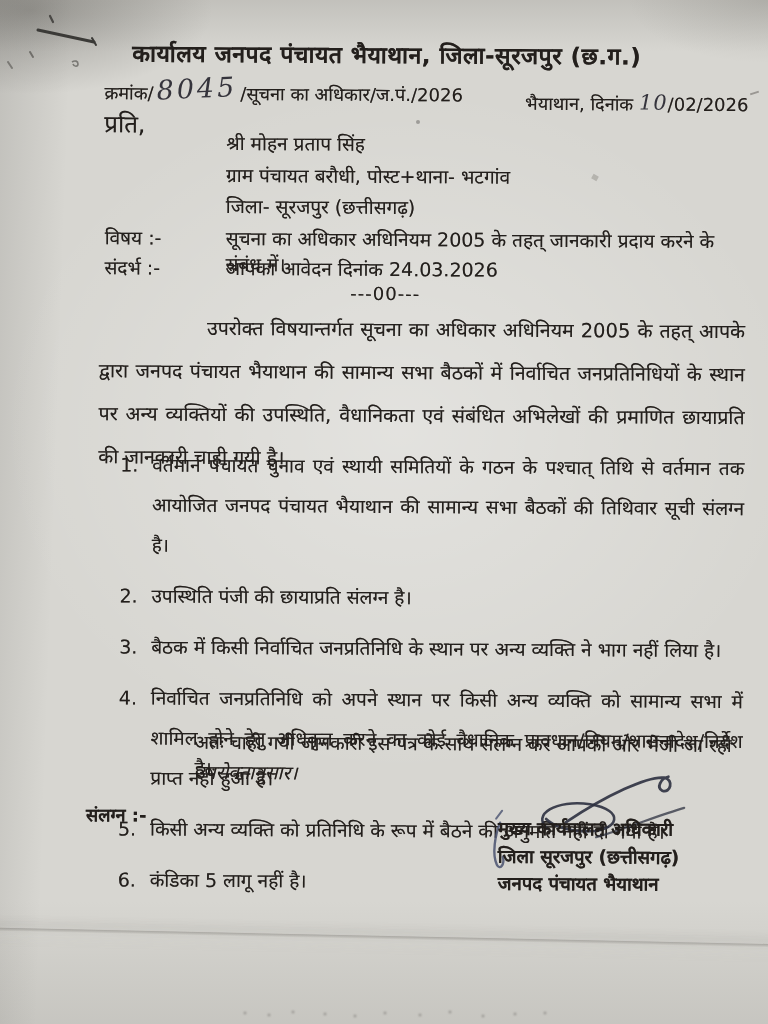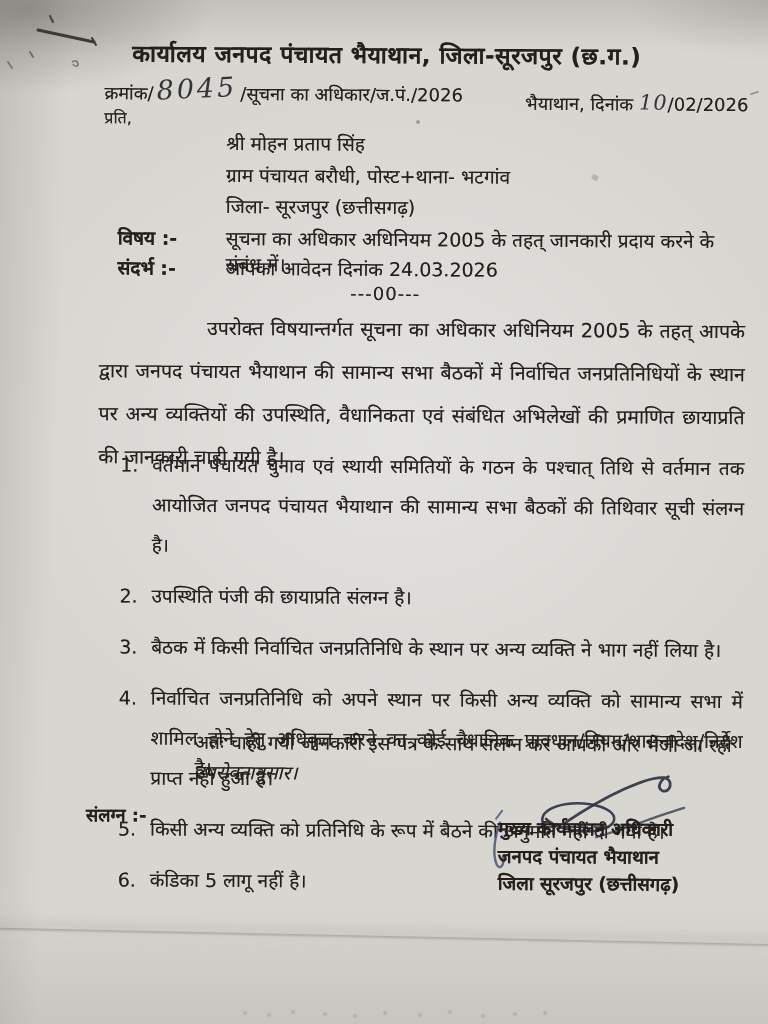--- a/index.html
+++ b/index.html
@@ -25,23 +25,23 @@
     text-shadow:0 0 0.5px rgba(35,31,28,0.55);
   }
   .abs{position:absolute;}
   .title{top:38px;left:0;width:100%;text-align:center;font-size:23px;font-weight:bold;letter-spacing:0.5px;}
   .refrow{top:82px;left:102px;right:22px;display:flex;justify-content:space-between;font-size:18px;}
   .refleft{display:flex;align-items:flex-start;}
   .hw{font-family:"DejaVu Serif","Liberation Serif",serif;font-style:italic;color:#35343c;text-shadow:none;}
   .refnum{font-size:27px;line-height:20px;letter-spacing:3px;transform:rotate(-3deg);margin:0 3px;position:relative;top:-2px;}
   .daterow{white-space:nowrap;padding-top:8px;}
   .datehw{font-size:21px;letter-spacing:1px;position:relative;top:-1px;text-align:center;}
-  .prati{top:108px;left:102px;font-size:16px;}
+  .prati{top:108px;left:102px;font-size:24px;}
   .address{top:129px;left:224px;font-size:19px;line-height:31.5px;}
-  .fieldrow .label{position:absolute;left:116px;font-size:19px;font-weight:bold;}
+  .fieldrow .label{position:absolute;left:103px;font-size:19px;}
   .fieldrow .value{position:absolute;left:224px;right:26px;font-size:19px;}
   .subj{top:226px;}
   .refline{top:256px;}
   .separator{top:283px;left:0;width:100%;text-align:center;font-size:18px;letter-spacing:1px;}
   .bodypara{top:308px;left:98px;width:646px;font-size:19.5px;line-height:43px;text-align:justify;text-indent:108px;}
   .points{top:446px;left:120px;width:624px;font-size:19px;}
   .point{display:flex;margin-bottom:11px;line-height:40px;}
   .pnum{width:32px;flex:0 0 32px;}
   .ptext{flex:1;text-align:justify;}
   .closing{top:730px;left:196px;width:552px;font-size:19px;}
@@ -152,22 +152,22 @@
     <svg class="abs sig-svg" viewBox="0 0 250 120">
       <path d="M70,62 c -18,-14 8,-30 42,-25 c 36,6 28,26 0,27 c -22,1 -38,-6 -44,-12" fill="none" stroke="#2e3140" stroke-width="2.6" stroke-linecap="round" opacity="0.9"></path>
       <path d="M88,55 C 128,28 170,8 186,10 c 10,2 6,16 -2,13 c -6,-3 -2,-12 6,-14" fill="none" stroke="#2e3140" stroke-width="2.8" stroke-linecap="round" opacity="0.9"></path>
       <path d="M118,70 C 150,60 180,48 206,40" fill="none" stroke="#2e3140" stroke-width="2.2" stroke-linecap="round" opacity="0.75"></path>
       <path d="M22,56 c -5,12 -8,32 -3,42 c 3,6 8,0 6,-8" fill="none" stroke="#4a5270" stroke-width="2.4" stroke-linecap="round" opacity="0.85"></path>
       <path d="M18,52 l 6,-8" fill="none" stroke="#4a5270" stroke-width="2" stroke-linecap="round" opacity="0.8"></path>
     </svg>
 
     <div class="abs signature">
       <div>मुख्य कार्यपालन अधिकारी</div>
+      <div>जिला सूरजपुर (छत्तीसगढ़)</div>
       <div>जनपद पंचायत भैयाथान</div>
-      <div>जिला सूरजपुर (छत्तीसगढ़)</div>
     </div>
 
   </div>
 
   <svg class="abs staple-svg" viewBox="0 0 160 70">
     <path d="M38,26 L 94,38" stroke="#3b3a37" stroke-width="3" stroke-linecap="round"></path>
     <path d="M92,34 L 96,41" stroke="#3b3a37" stroke-width="2" stroke-linecap="round"></path>
     <path d="M50,12 l 3,6" stroke="#4a4845" stroke-width="2.2" stroke-linecap="round"></path>
     <path d="M30,48 l 3,5" stroke="#55534f" stroke-width="2" stroke-linecap="round" opacity="0.7"></path>
     <path d="M8,58 l 4,6" stroke="#55534f" stroke-width="2" stroke-linecap="round" opacity="0.6"></path>

